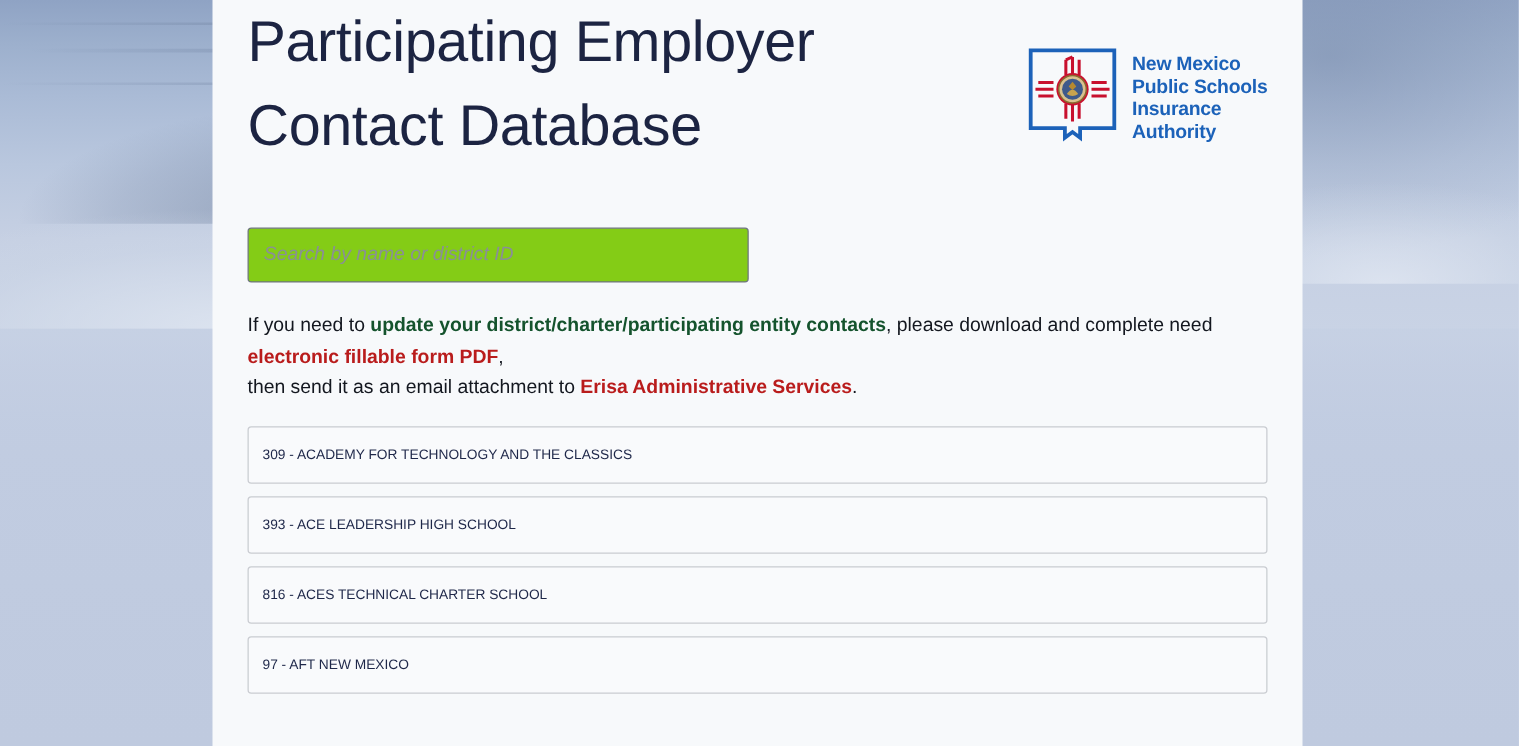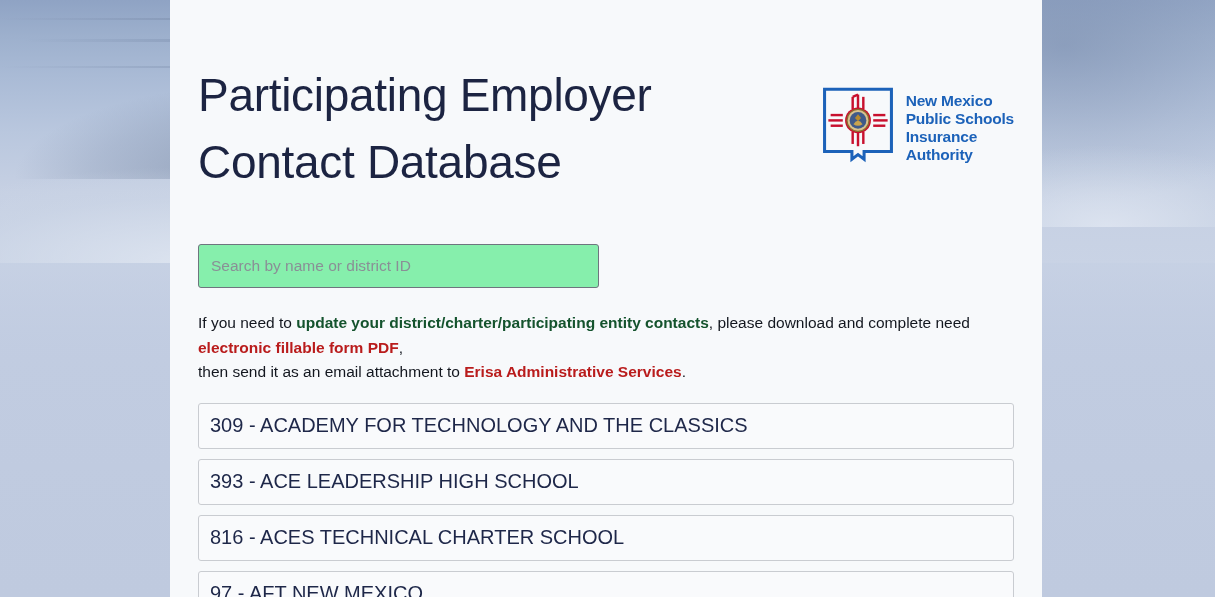--- a/index.html
+++ b/index.html
@@ -63,22 +63,21 @@
     position:absolute;
     left:170px; top:0;
     width:872px; height:597px;
     background:#f7f9fb;
     overflow:hidden;
   }
   .content { padding:0 28px; }
 
   
   .header-row {
-    display:flex; align-items:flex-start;
-    padding-top:62px;
+    display:flex; align-items:center;
   }
   .page-title {
     font-size:46px;
     line-height:1.46;
     font-weight:400;
     color:#1c2442;
     letter-spacing:-.3px;
     max-width:585px;
   }
   .logo-block {
@@ -95,26 +94,27 @@
     letter-spacing:-.2px;
     white-space:nowrap;
   }
 
   
   .search-wrap { margin-top:48px; }
   .search-input {
     width:401px; height:44px;
     border:1px solid #6e757e;
     border-radius:3px;
-    background:#86efac;
+    background:#84cc16;
     padding:0 12px;
     font-size:15.5px;
     font-family:"Liberation Sans", sans-serif;
     color:#212529;
     outline:none;
+    font-style:italic;
   }
   .search-input::placeholder { color:#8a8f96; }
 
   
   .instructions {
     margin-top:23px;
     font-size:15.5px;
     line-height:1.58;
     color:#13171f;
     max-width:800px;
@@ -129,21 +129,21 @@
   
   .entity-list { margin-top:18px; }
   .entity-item {
     height:46px;
     border:1px solid #c9ccd1;
     border-radius:3px;
     background:#f9fafc;
     display:flex; align-items:center;
     padding:0 11px;
     margin-bottom:10px;
-    font-size:20px;
+    font-size:11px;
     color:#1e2749;
     cursor:pointer;
   }
 </style>
 </head>
 <body>
 
 <div id="backdrop">
   <div class="streak-1"></div>
   <div class="streak-2"></div>

